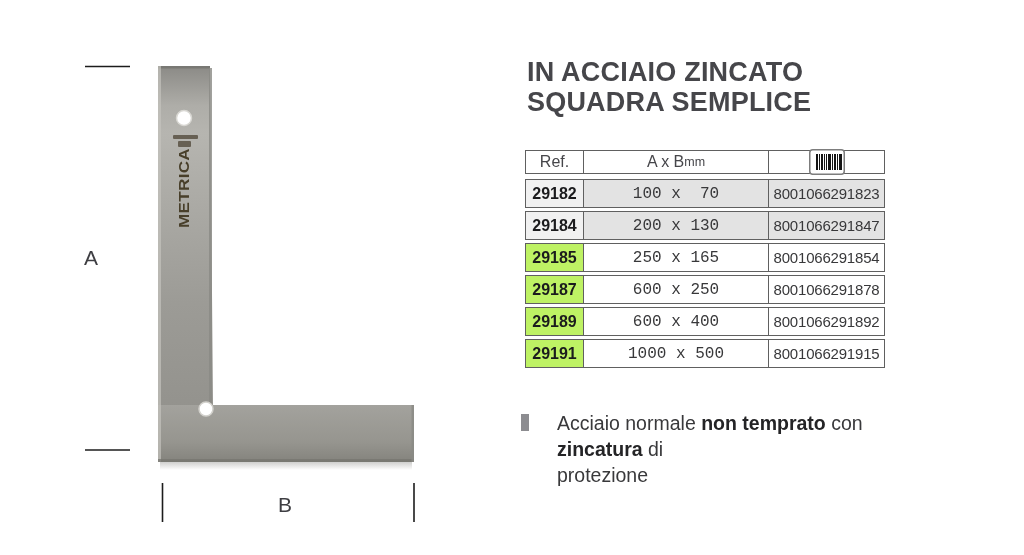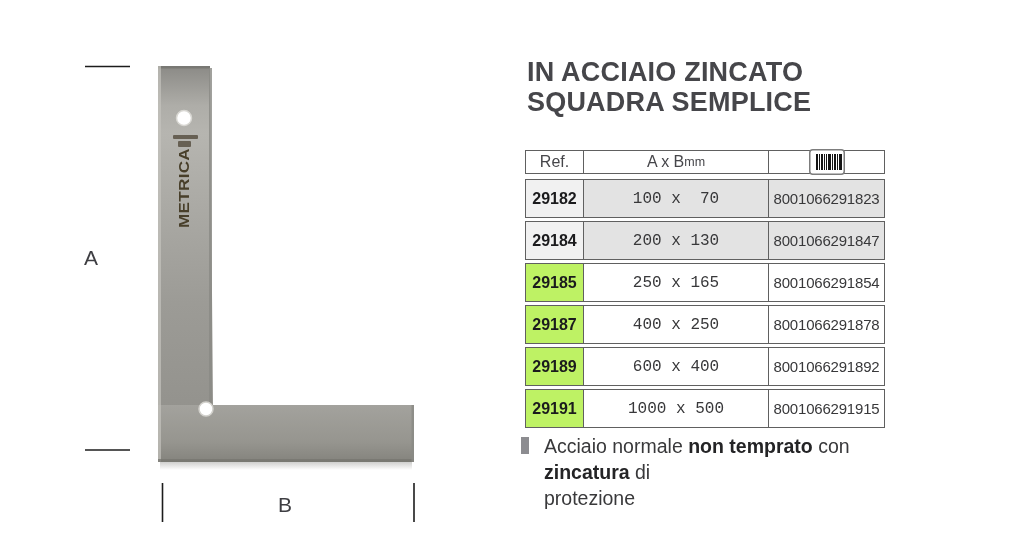--- a/index.html
+++ b/index.html
@@ -14,37 +14,37 @@
   .dim-label-b{left:278px;top:493px;}
 
   
   .page-title{position:absolute;left:527px;top:57px;font-size:27px;font-weight:bold;
               color:#46464a;line-height:30px;letter-spacing:0.2px;}
   .page-title div{white-space:nowrap;}
 
   .spec-table{position:absolute;left:525px;top:150px;width:360px;box-sizing:border-box;}
   .t-header{display:flex;height:24px;box-sizing:border-box;border:1px solid #606060;
             margin-bottom:5px;background:#fff;}
-  .t-row{display:flex;height:39px;box-sizing:border-box;border:1px solid #606060;
+  .t-row{display:flex;height:29px;box-sizing:border-box;border:1px solid #606060;
          margin-bottom:3px;background:#fff;}
   .cell{display:flex;align-items:center;justify-content:center;box-sizing:border-box;height:100%;}
   .c-ref{width:58px;border-right:1px solid #606060;}
   .c-size{width:185px;border-right:1px solid #606060;}
   .c-ean{flex:1;}
   .t-header .c-ref{font-size:16px;color:#46464a;}
   .t-header .c-size{justify-content:center;color:#46464a;}
   .hdr-size-main{font-size:16px;line-height:16px;}
   .hdr-size-unit{font-size:12.5px;line-height:13px;}
   .t-row .c-ref{font-weight:bold;font-size:16px;color:#1b1b1d;background:#bef264;}
   .t-row .c-size{font-size:16px;color:#38383a;white-space:pre;font-family:Liberation Mono, monospace;}
   .t-row .c-ean{font-size:15px;color:#38383a;letter-spacing:-0.2px;}
   .t-row.shaded .c-size,.t-row.shaded .c-ean{background:#e3e3e3;}
   .t-row.shaded .c-ref{background:#f1f1f1;}
 
-  .feature{position:absolute;left:521px;top:433px;width:390px;display:flex;}
+  .feature{position:absolute;left:521px;top:410px;width:390px;display:flex;gap:13px;}
   .feature-bullet{width:8px;height:17px;background:#8c8c90;margin-top:4px;flex:none;}
   .feature-text{margin-left:15px;font-size:19.5px;color:#39393b;line-height:26px;}
   .feature-text b{color:#242426;}
 </style>
 </head>
 <body>
 
 <div class="canvas">
 
   <svg class="tool-svg" viewBox="0 0 460 540">
@@ -139,21 +139,21 @@
       <div class="cell c-size">200 x 130</div>
       <div class="cell c-ean">8001066291847</div>
     </div>
     <div class="t-row">
       <div class="cell c-ref">29185</div>
       <div class="cell c-size">250 x 165</div>
       <div class="cell c-ean">8001066291854</div>
     </div>
     <div class="t-row">
       <div class="cell c-ref">29187</div>
-      <div class="cell c-size">400 x 250</div>
+      <div class="cell c-size">600 x 250</div>
       <div class="cell c-ean">8001066291878</div>
     </div>
     <div class="t-row">
       <div class="cell c-ref">29189</div>
       <div class="cell c-size">600 x 400</div>
       <div class="cell c-ean">8001066291892</div>
     </div>
     <div class="t-row">
       <div class="cell c-ref">29191</div>
       <div class="cell c-size">1000 x 500</div>

